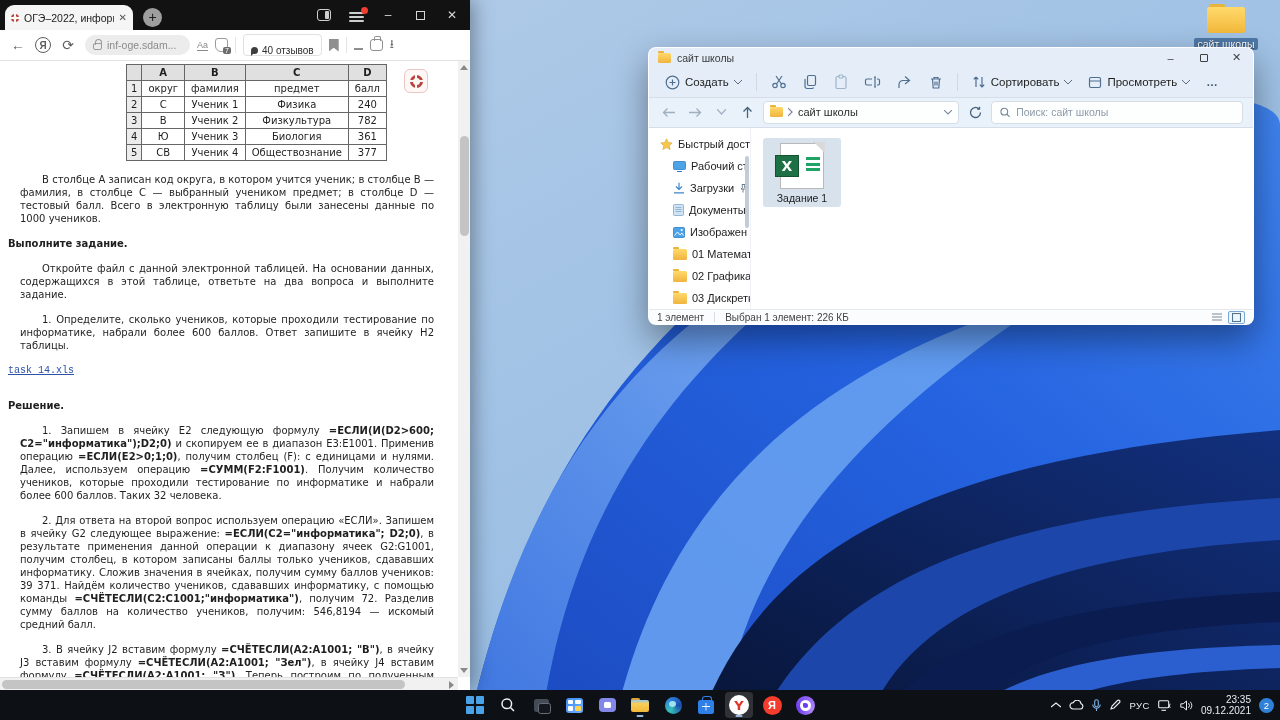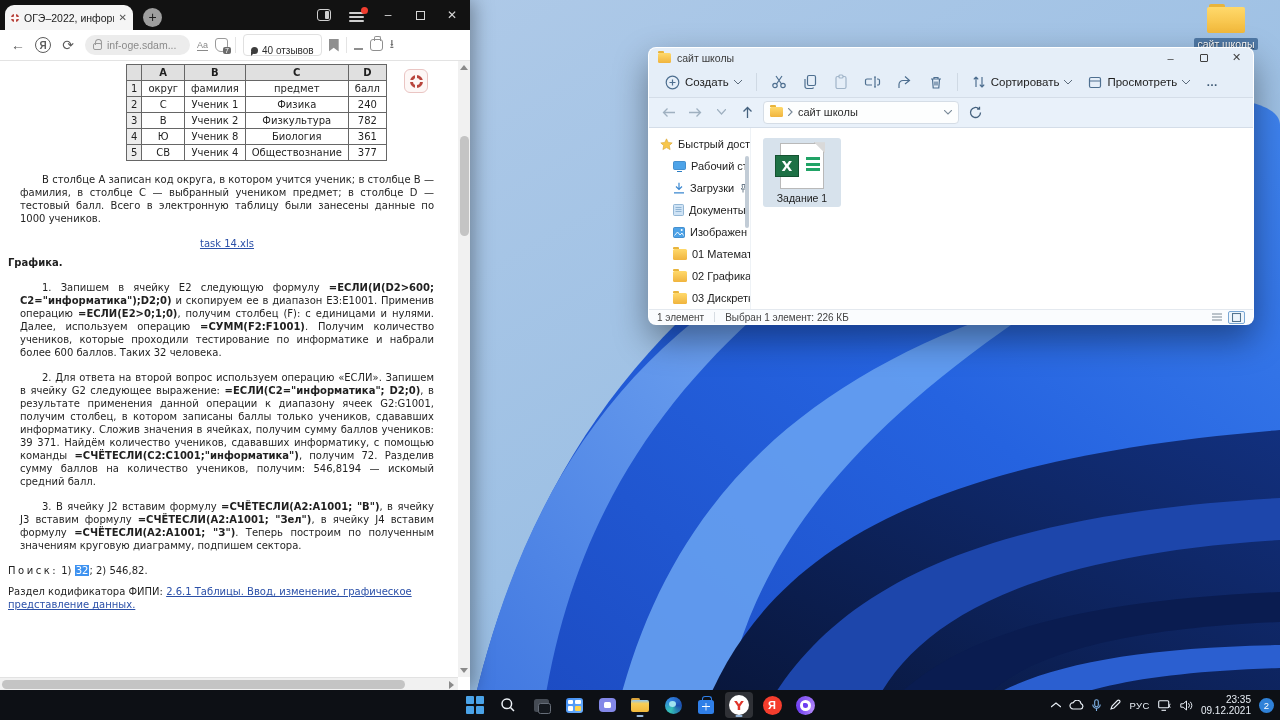--- a/index.html
+++ b/index.html
@@ -63,21 +63,21 @@
   .heading { font-weight:bold; margin:10px 0 2px; font-family:"DejaVu Sans", sans-serif; }
   table.sg { border-collapse:collapse; margin:2px 0 5px 118px; font-size:10px; }
   table.sg th, table.sg td { border:1px solid #666; padding:1px 6px; height:15px; text-align:center; white-space:nowrap; }
   table.sg thead th { background:#e0e0e0; font-weight:bold; width:auto; }
   table.sg td.num { background:#ececec; padding:1px 4px; }
   .lifebuoy { position:absolute; top:8px; right:30px; width:24px; height:24px; border:1px solid #eac5c3; background:#fdf7f6; border-radius:6px; display:flex; align-items:center; justify-content:center; }
   .lb-ring { width:13px; height:13px; border-radius:50%; border:3.5px solid #b8443c; position:relative; }
   .lb-ring:before, .lb-ring:after { content:""; position:absolute; background:#fdf7f6; }
   .lb-ring:before { left:50%; top:-4px; bottom:-4px; width:2px; margin-left:-1px; }
   .lb-ring:after { top:50%; left:-4px; right:-4px; height:2px; margin-top:-1px; }
-  .centerlink { text-align:center; margin:11px 0 6px; }
+  .centerlink { text-align:left; margin:11px 0 22px;font-family:Liberation Mono, monospace; }
   a.blue { color:#2b50a8; text-decoration:underline; }
   .ans-line { margin-top:10px; }
   .ans-label { letter-spacing:2.5px; }
   .sel { background:#3e92f0; color:#fff; padding:0 1px; }
   .fipi { margin-top:8px; }
 
   
   .vscroll { position:absolute; right:0; top:0; bottom:13px; width:12px; background:#f1f1f1; }
   .vthumb { position:absolute; left:1.5px; width:9px; top:75px; height:100px; background:#c4c4c4; border-radius:5px; }
   .varrow { position:absolute; left:0; width:12px; height:13px; display:flex; align-items:center; justify-content:center; }
@@ -301,43 +301,46 @@
               <tr>
                 <td class="num">3</td>
                 <td>В</td>
                 <td>Ученик 2</td>
                 <td>Физкультура</td>
                 <td>782</td>
               </tr>
               <tr>
                 <td class="num">4</td>
                 <td>Ю</td>
-                <td>Ученик 8</td>
+                <td>Ученик 3</td>
                 <td>Биология</td>
                 <td>361</td>
               </tr>
               <tr>
                 <td class="num">5</td>
                 <td>СВ</td>
                 <td>Ученик 4</td>
                 <td>Обществознание</td>
                 <td>377</td>
               </tr>
             </tbody>
           </table>
         <div class="lifebuoy">
             <span class="lb-ring"></span>
           </div>
 
         <p><span>В столбце A записан код округа, в котором учится ученик; в столбце B — фамилия, в столбце C — выбранный учеником предмет; в столбце D — тестовый балл. Всего в электронную таблицу были занесены данные по 1000 учеников.</span></p>
 
+        <div class="heading">Выполните задание.</div>
+        <p><span>Откройте файл с данной электронной таблицей. На основании данных, содержащихся в этой таблице, ответьте на два вопроса и выполните задание.</span></p>
+        <p><span>1. Определите, сколько учеников, которые проходили тестирование по информатике, набрали более 600 баллов. Ответ запишите в ячейку H2 таблицы.</span></p>
 
         <div class="centerlink"><a class="blue">task 14.xls</a></div>
 
-        <div class="heading" style="margin-top:6px">Графика.</div>
+        <div class="heading" style="margin-top:6px">Решение.</div>
         <p><span>1. Запишем в ячейку E2 следующую формулу </span><span class="b">=ЕСЛИ(И(D2&gt;600; C2="информатика");D2;0)</span><span> и скопируем ее в диапазон E3:E1001. Применив операцию </span><span class="b">=ЕСЛИ(E2&gt;0;1;0)</span><span>, получим столбец (F): с единицами и нулями. Далее, используем операцию </span><span class="b">=СУММ(F2:F1001)</span><span>. Получим количество учеников, которые проходили тестирование по информатике и набрали более 600 баллов. Таких 32 человека.</span></p>
         <p><span>2. Для ответа на второй вопрос используем операцию «ЕСЛИ». Запишем в ячейку G2 следующее выражение: </span><span class="b">=ЕСЛИ(C2="информатика"; D2;0)</span><span>, в результате применения данной операции к диапазону ячеек G2:G1001, получим столбец, в котором записаны баллы только учеников, сдававших информатику. Сложив значения в ячейках, получим сумму баллов учеников: 39 371. Найдём количество учеников, сдававших информатику, с помощью команды </span><span class="b">=СЧЁТЕСЛИ(C2:C1001;"информатика")</span><span>, получим 72. Разделив сумму баллов на количество учеников, получим: 546,8194 — искомый средний балл.</span></p>
         <p><span>3. В ячейку J2 вставим формулу </span><span class="b">=СЧЁТЕСЛИ(A2:A1001; "В")</span><span>, в ячейку J3 вставим формулу </span><span class="b">=СЧЁТЕСЛИ(A2:A1001; "Зел")</span><span>, в ячейку J4 вставим формулу </span><span class="b">=СЧЁТЕСЛИ(A2:A1001; "З")</span><span>. Теперь построим по полученным значениям круговую диаграмму, подпишем сектора.</span></p>
 
         <div class="ans-line">
           <span class="ans-label">Поиск:</span><span> 1) </span><span class="sel">32</span><span>; 2) 546,82.</span>
         </div>
 
         <div class="fipi">
           <span>Раздел кодификатора ФИПИ: </span><a class="blue">2.6.1 Таблицы. Ввод, изменение, графическое представление данных.</a>
@@ -506,20 +509,27 @@
         <span class="crumb-label">сайт школы</span>
         <svg width="8" height="5">
             <path d="M0,0 L4,4 L8,0" stroke="#7a8a99" fill="none" stroke-width="1.1"></path>
           </svg>
       </div>
       <div class="nbtn refresh">
           <svg width="13" height="13" viewBox="0 0 13 13" fill="none" stroke="currentColor" stroke-width="1.3">
             <path d="M11.5,6.5 a5,5 0 1 1 -1.6,-3.7 M10.5,0.8 v2.4 h-2.4"></path>
           </svg>
         </div>
+      <div class="searchbox">
+        <svg width="11" height="11" viewBox="0 0 11 11">
+            <circle cx="4.6" cy="4.6" r="3.6" fill="none" stroke="#7a8a99" stroke-width="1.2"></circle>
+            <path d="M7.4,7.4 L10.3,10.3" stroke="#7a8a99" stroke-width="1.2"></path>
+          </svg>
+        <input type="text" placeholder="Поиск: сайт школы" style="">
+      </div>
     </div>
 
     <div class="ex-body">
       <div class="ex-side">
         <div class="side-row">
           <svg width="8" height="5">
               <path d="M0,0 L4,4 L8,0" stroke="#5b6b7b" fill="none" stroke-width="1.1"></path>
             </svg>
           <span class="side-ic">
               <svg width="13" height="13" viewBox="0 0 13 13">

